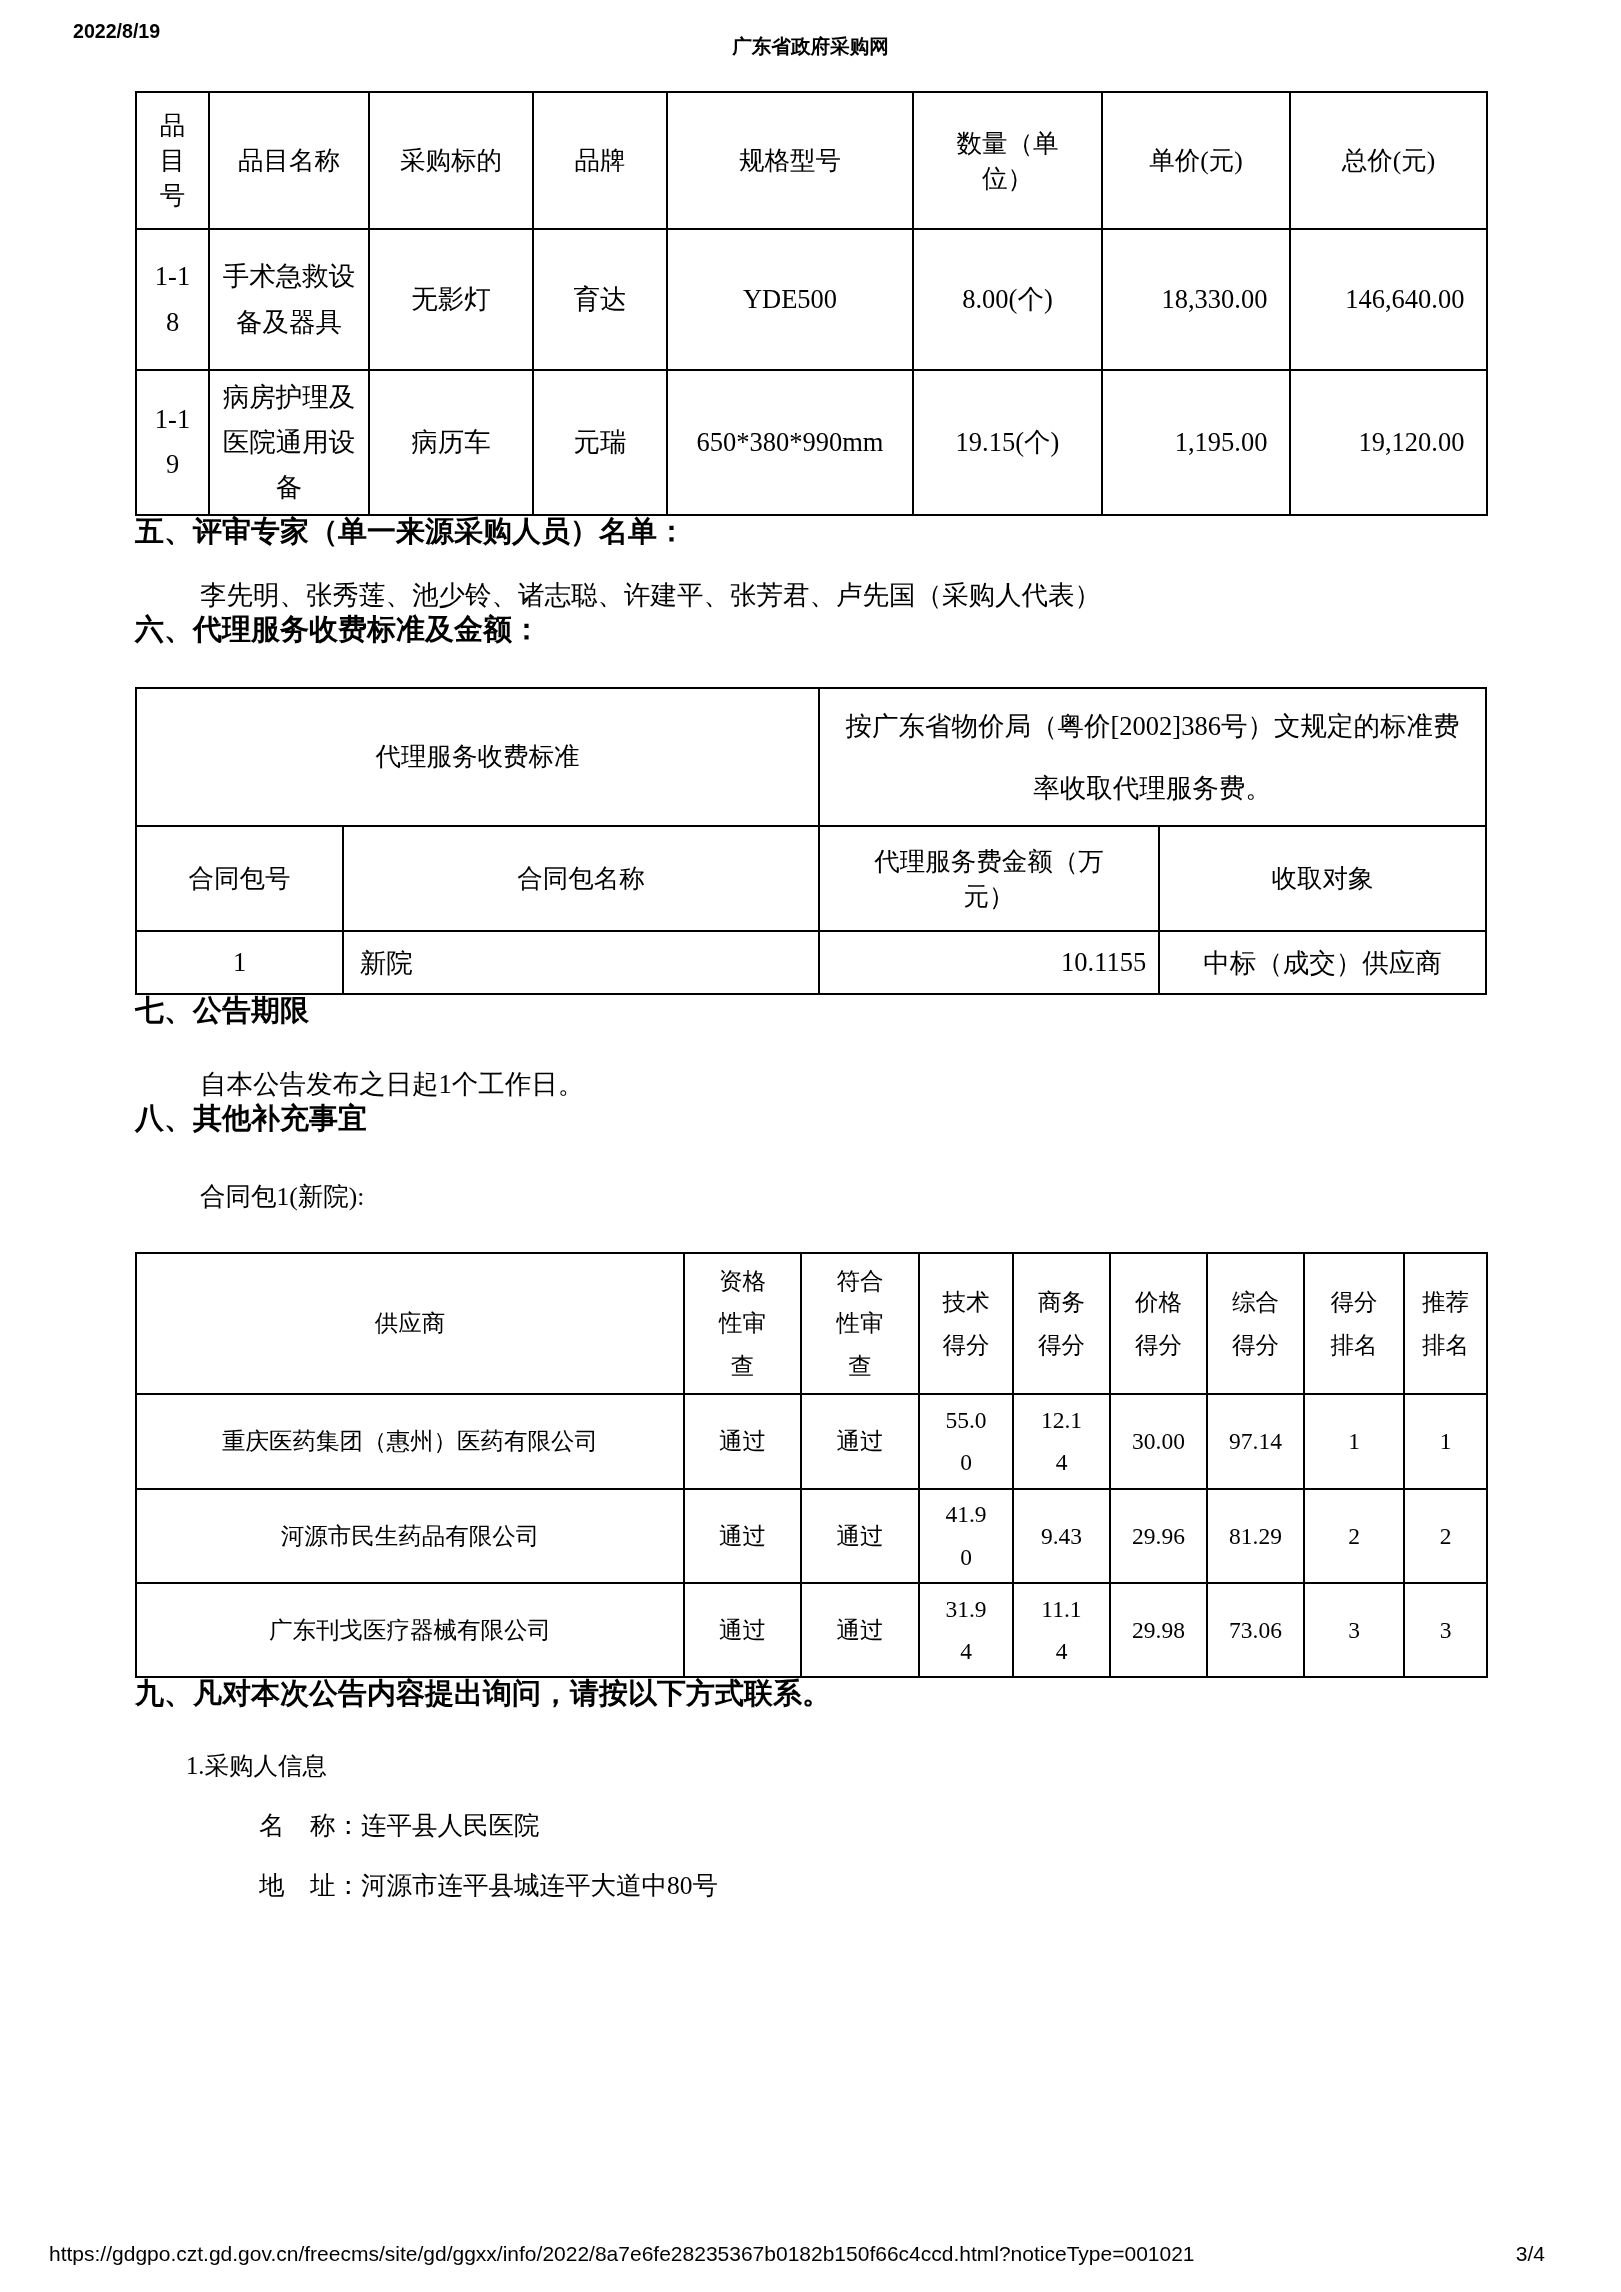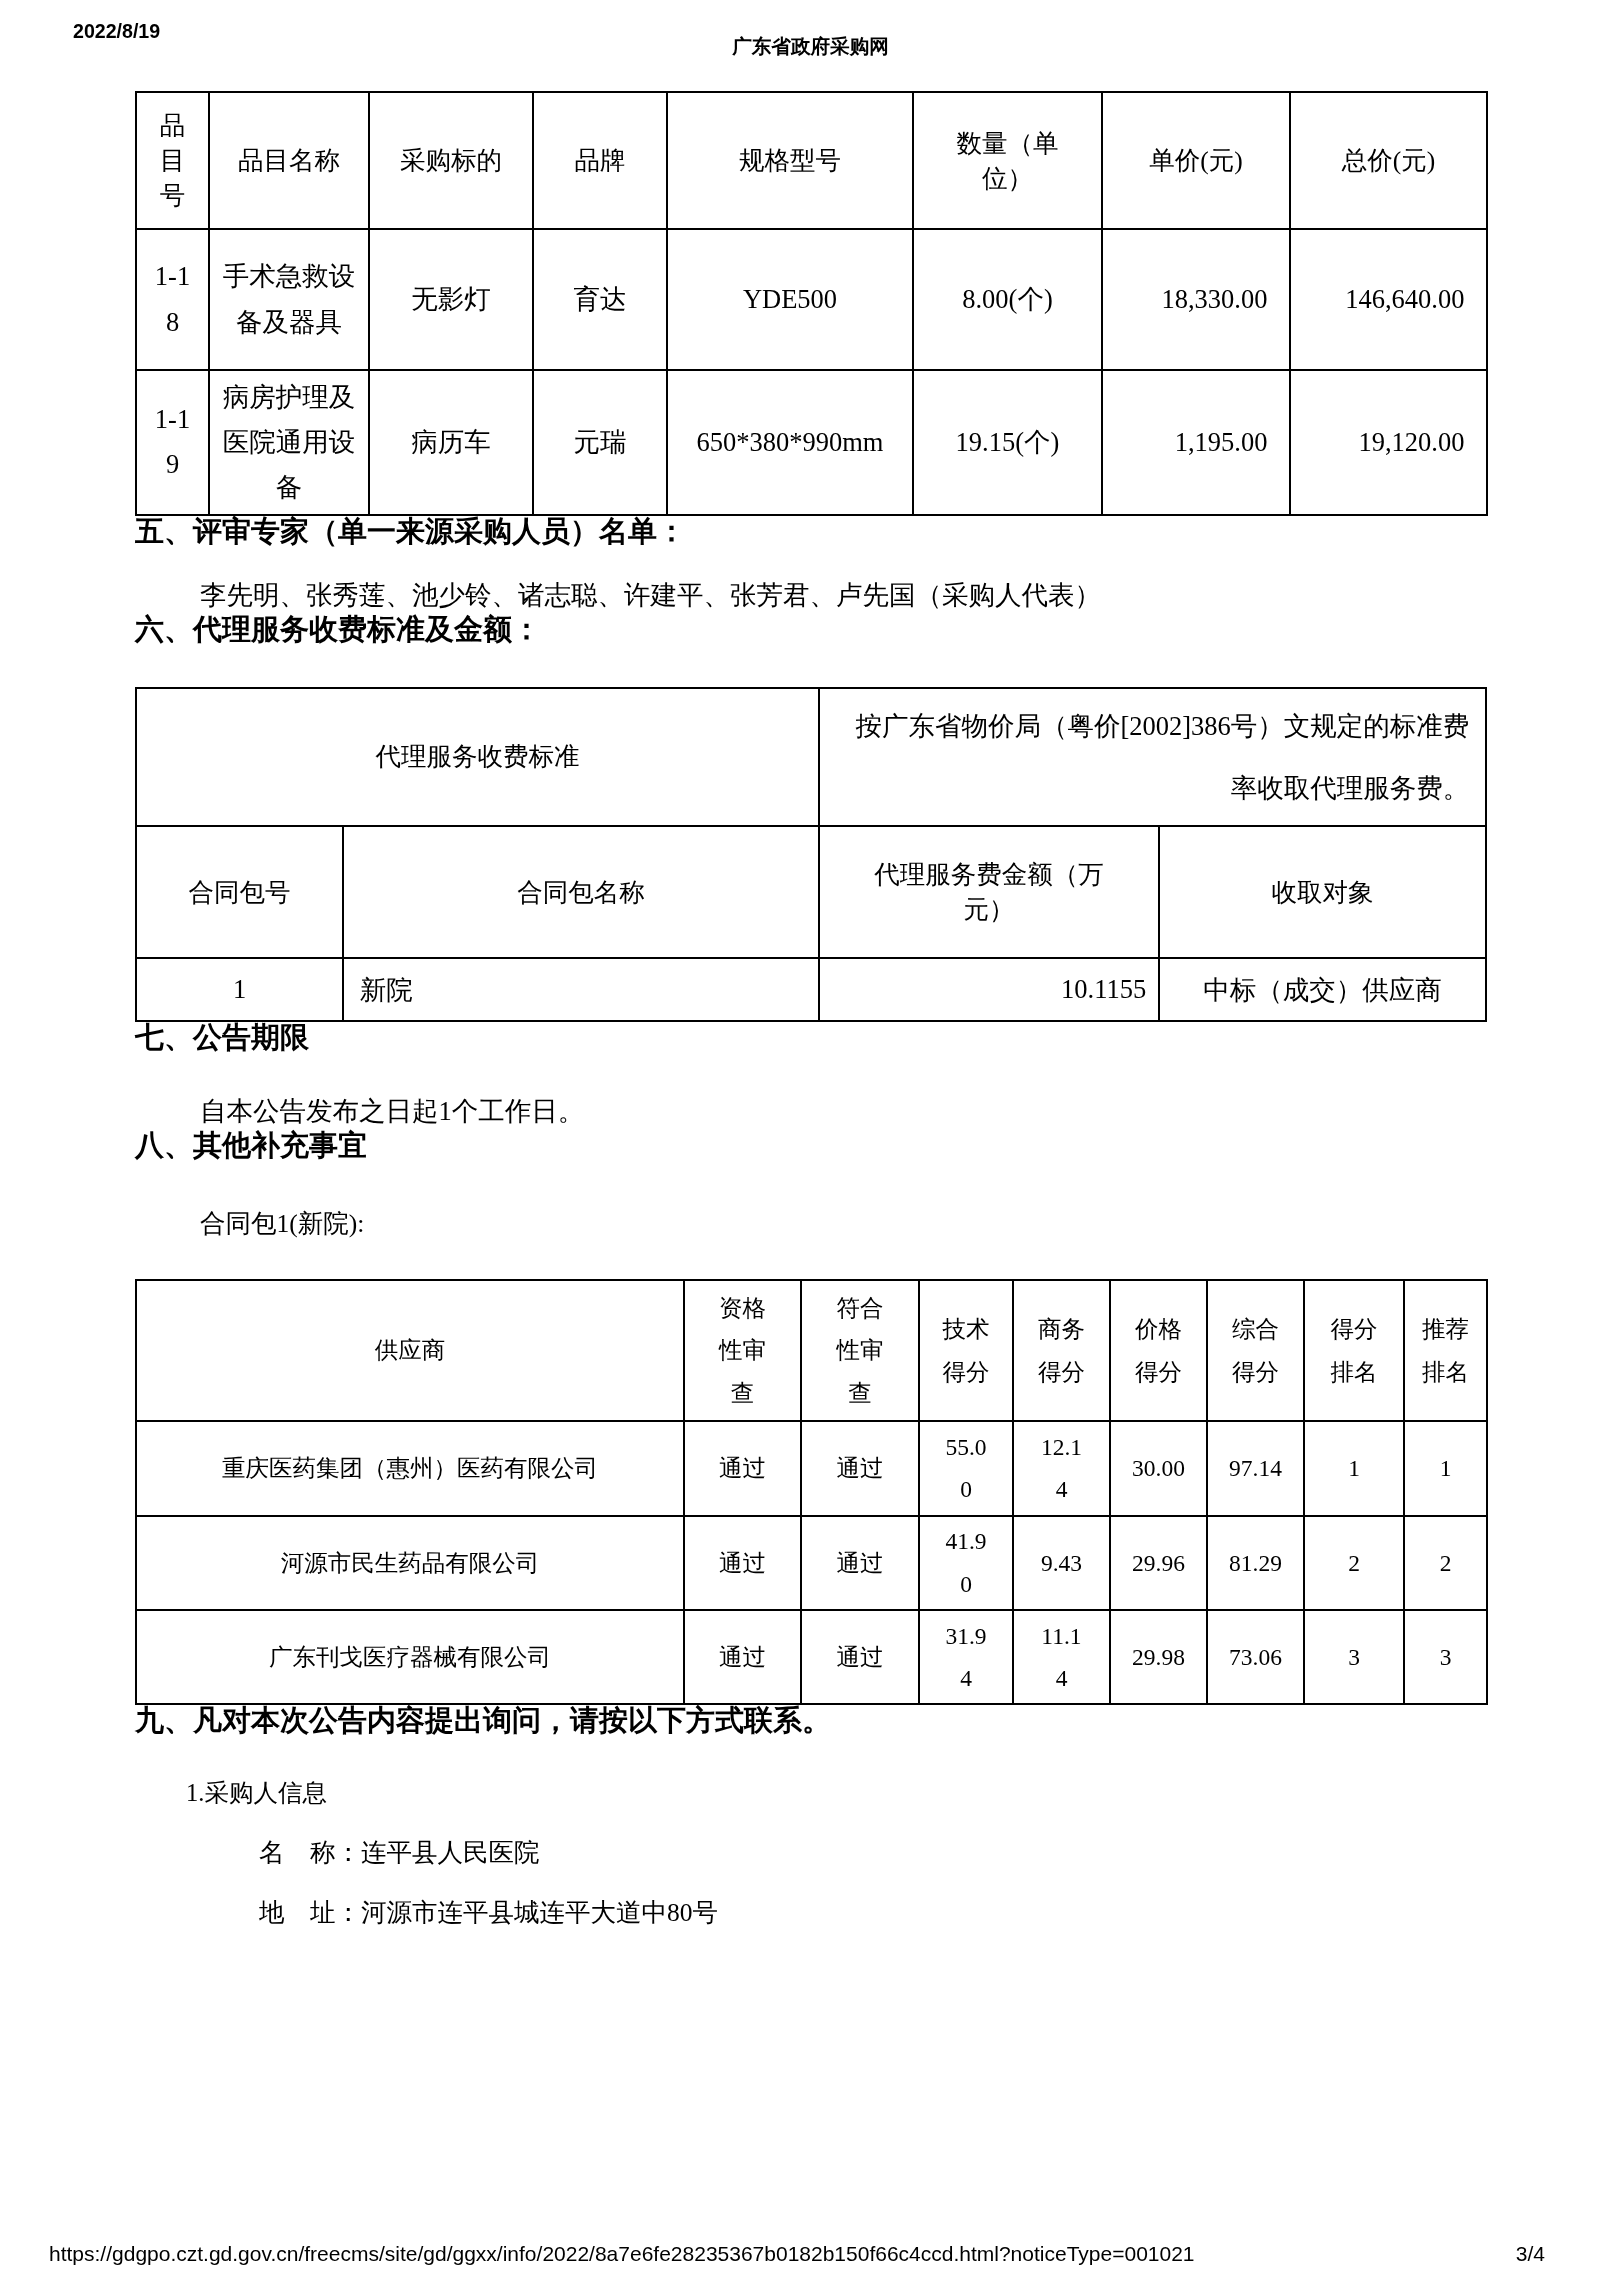--- a/index.html
+++ b/index.html
@@ -34,23 +34,23 @@
   .t1 td.c0{padding:3.9px 11.8px;}
   .t1 td.c1{padding:3.9px 11.8px;margin-top:46px;}
   .t1 td.c6,.t1 td.c7{text-align:right;padding-right:21.6px;}
 
   
   .t2{margin-top:41px;}
   .t2 th{font-size:25.5px;}
   .t2 td{font-size:26.5px;}
   .t2 col.k0{width:207px;} .t2 col.k1{width:476px;} .t2 col.k2{width:340px;} .t2 col.k3{width:327px;}
   .t2 tr.std{height:127px;}
-  .t2 tr.hd{height:132px;margin-left:16px;}
+  .t2 tr.hd{height:105px;margin-left:16px;}
   .t2 tbody tr{height:63px;}
-  .t2 .std-value{text-align:right;padding:5.9px 15.7px;line-height:2.35;}
+  .t2 .std-value{text-align:center;padding:5.9px 15.7px;line-height:2.35;}
   .t2 .wfee{display:inline-block;width:9.45em;}
   .t2 td.c1{text-align:left;padding-left:15.7px;}
   .t2 td.c2{text-align:right;padding-right:11.8px;}
 
   
   .t3{margin-top:39px;}
   .t3 th{font-size:23.5px;line-height:1.8;}
   .t3 td{font-size:23.5px;line-height:1.8;}
   .t3 thead tr{height:141px;}
   .t3 tbody tr{height:86px;}

